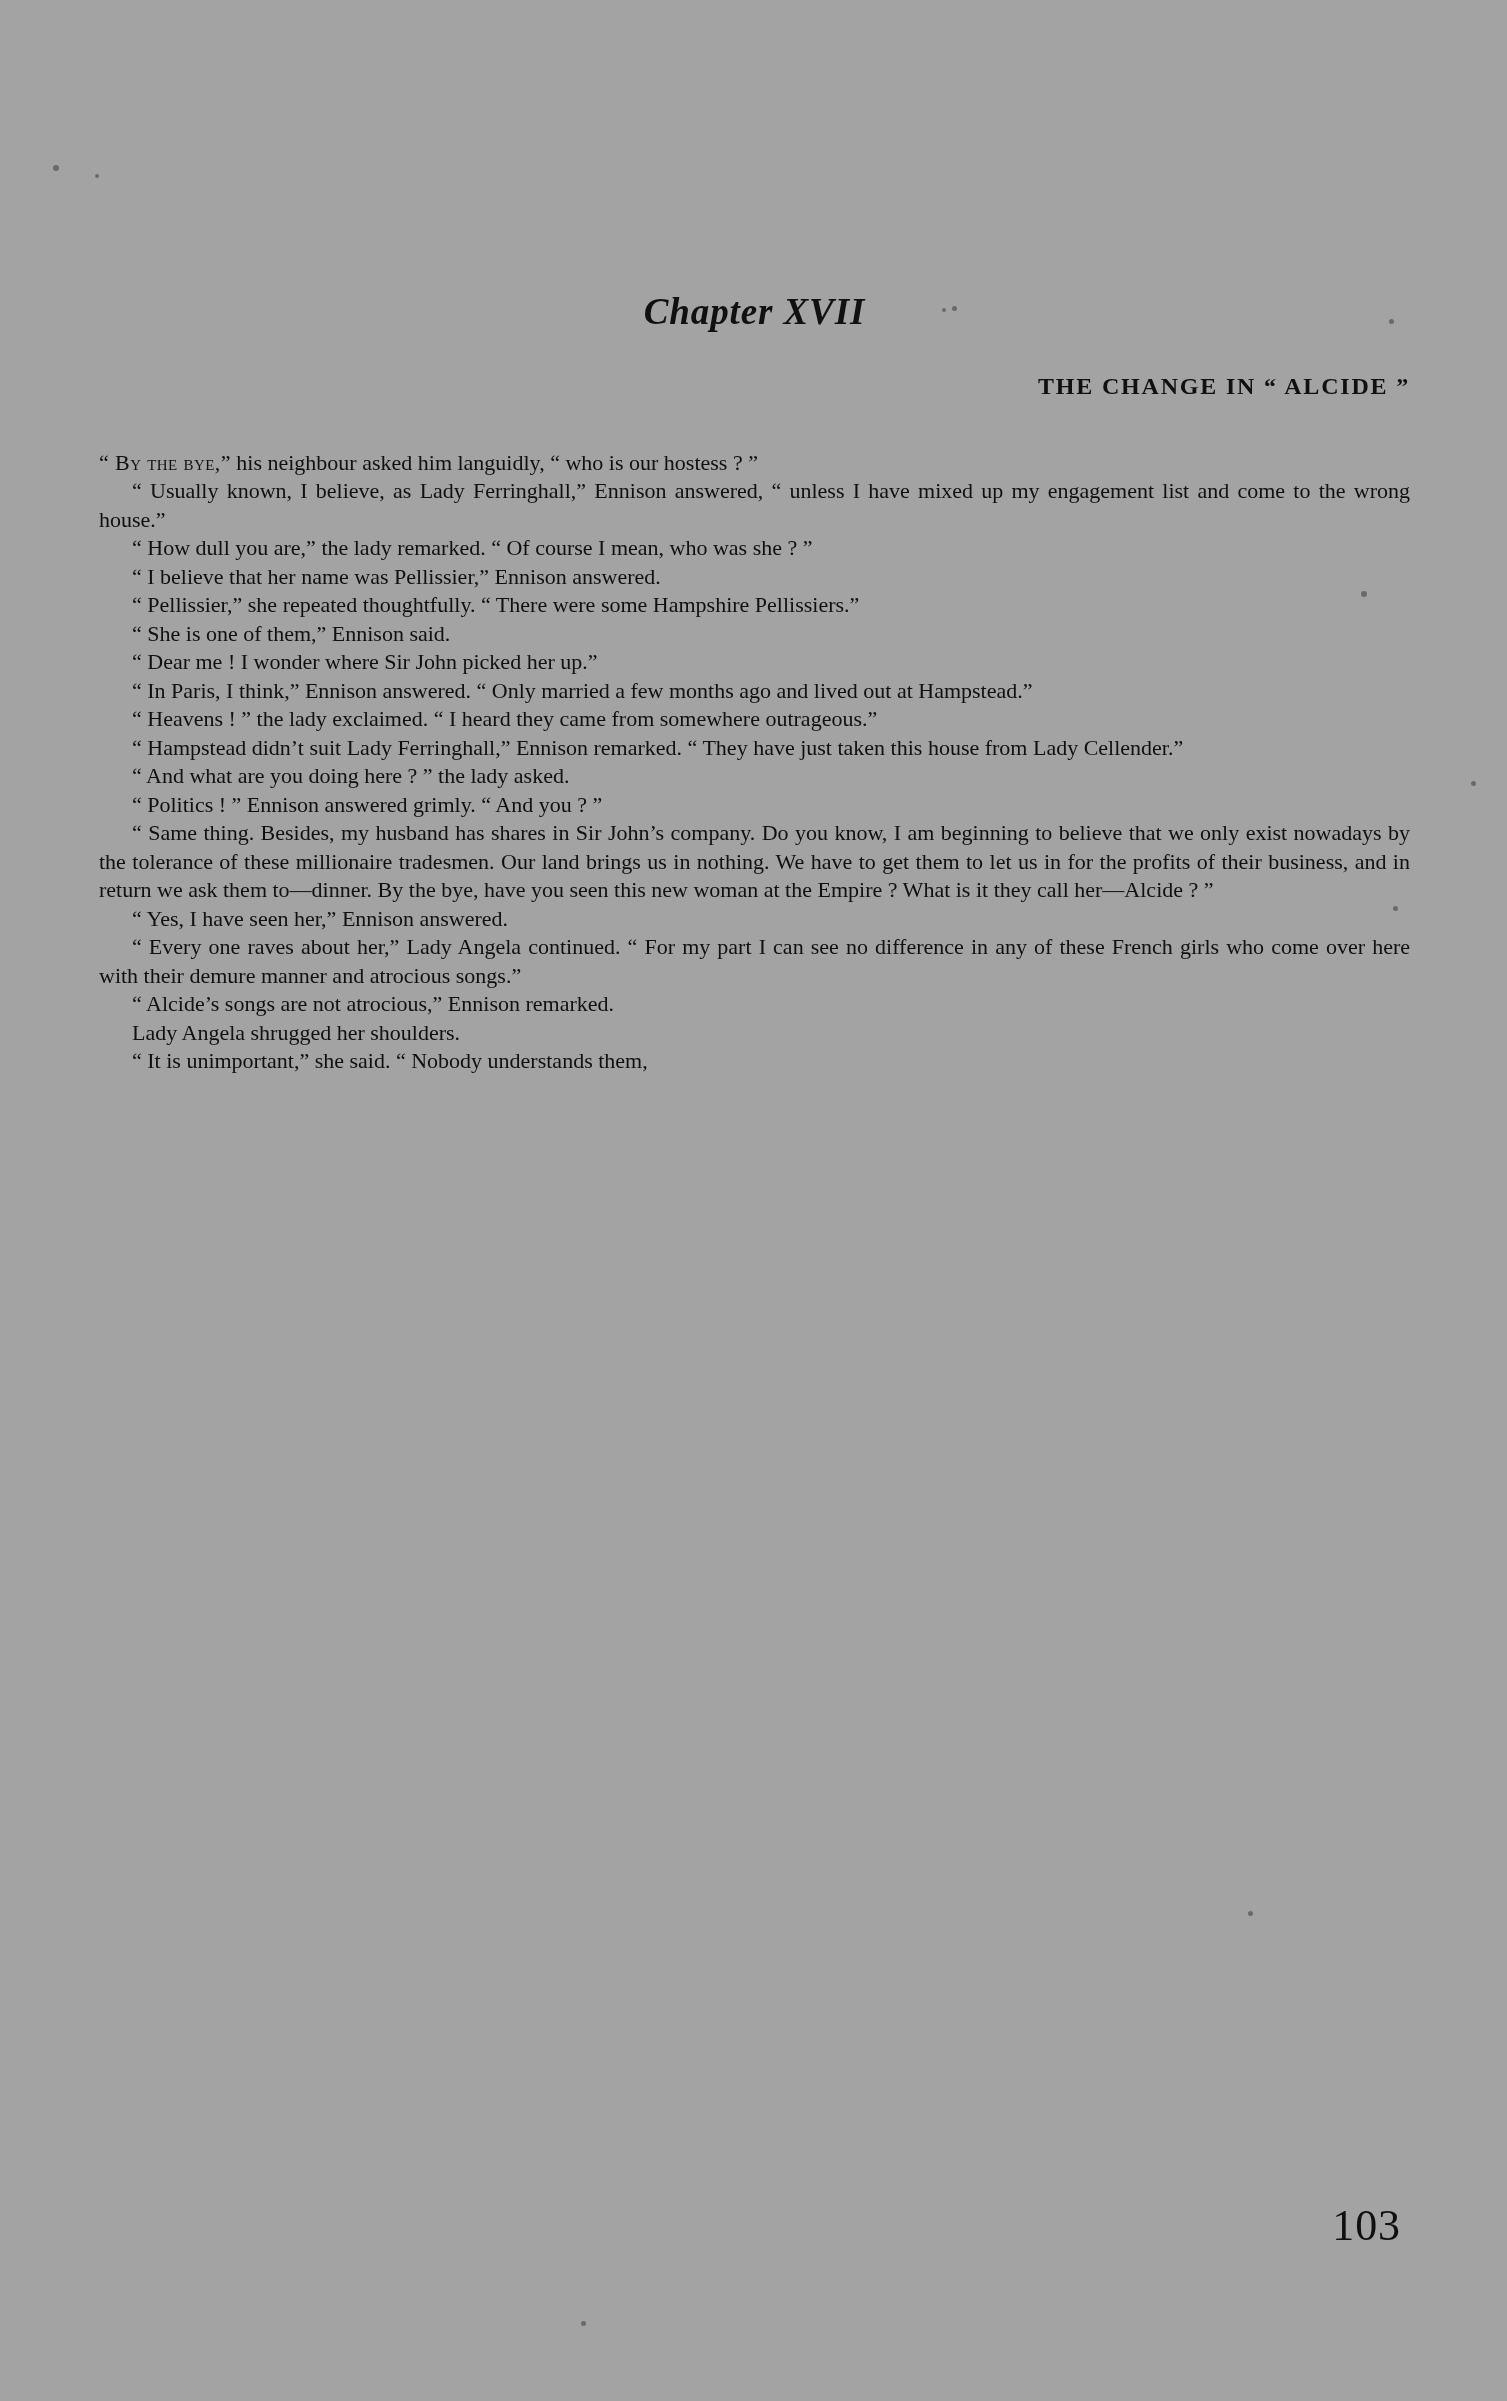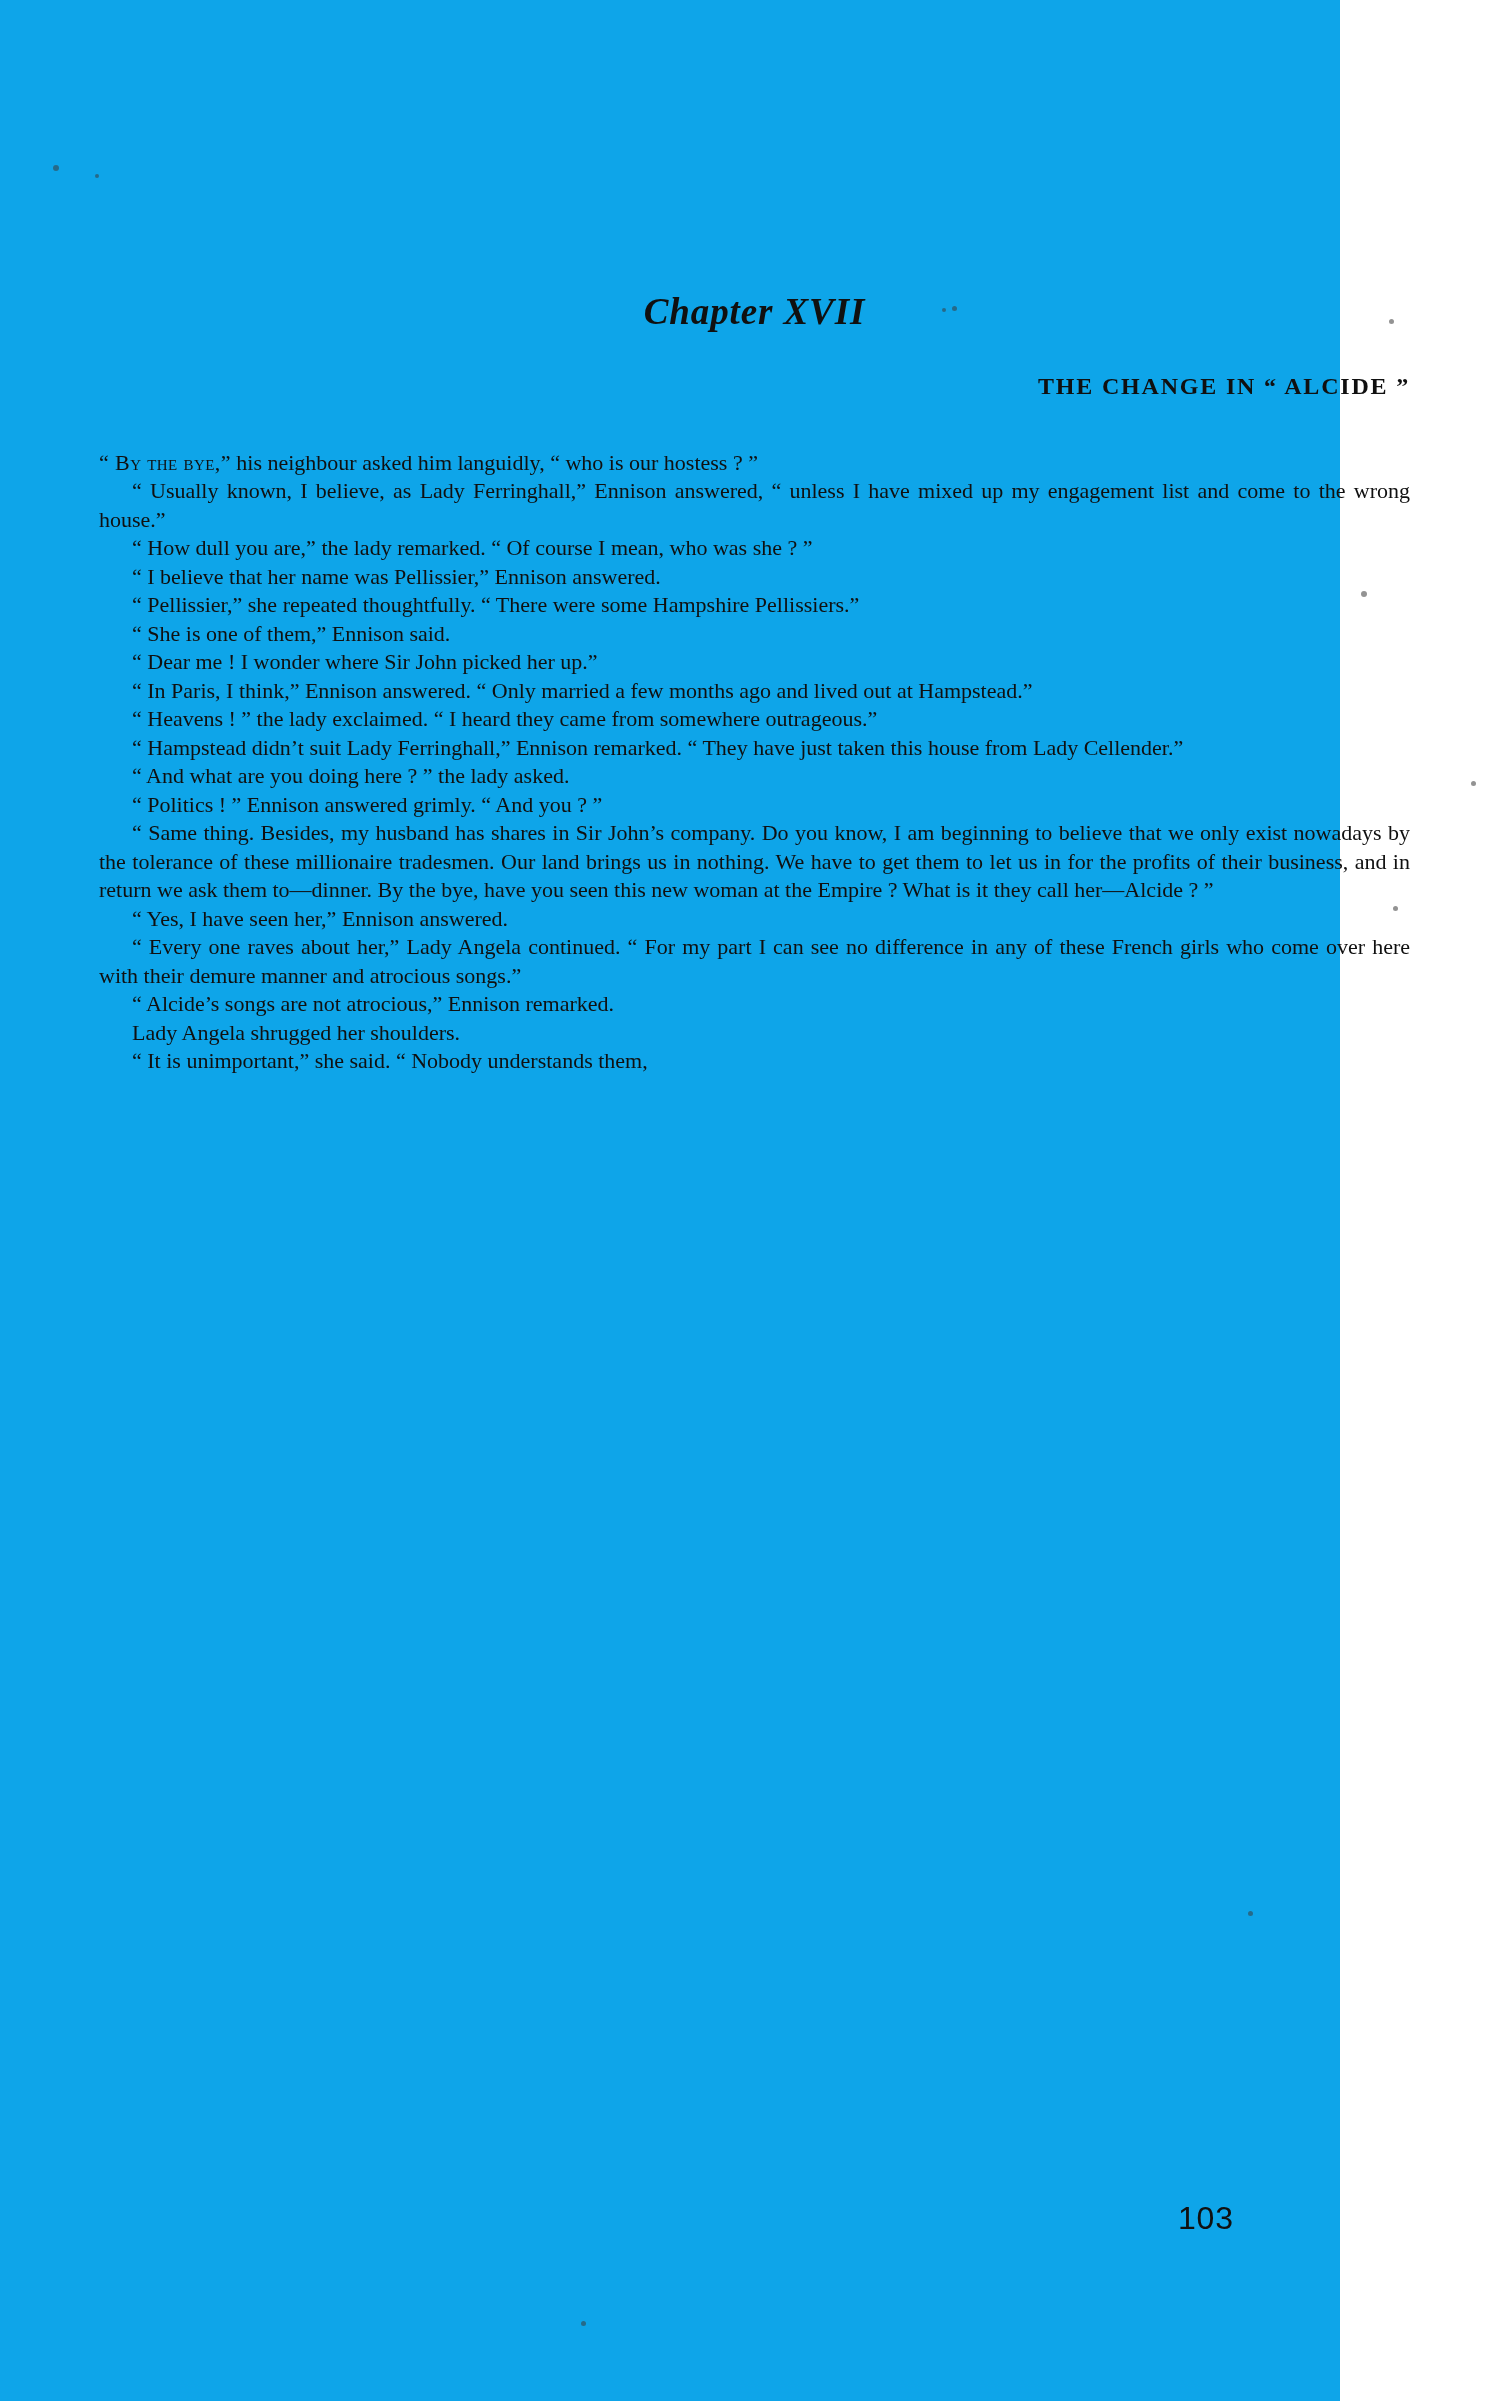--- a/index.html
+++ b/index.html
@@ -13,23 +13,23 @@
     position: relative;
     font-family: "Liberation Serif", serif;
     color: #101010;
     overflow: hidden;
   }
 
   .page {
     position: absolute;
     left: 0;
     top: 0;
-    width: 1340px;
+    width: 1507px;
     height: 2401px;
-    background: #0ea5e9;
+    background: #a3a3a3;
   }
 
   
   .speck {
     position: absolute;
     background: #3a3a3a;
     border-radius: 50%;
     opacity: 0.55;
   }
 
@@ -74,23 +74,23 @@
 
   p.para.first .smallcaps {
     font-variant: small-caps;
     letter-spacing: 0.4px;
   }
 
   .folio {
     position: absolute;
     right: 106px;
     top: 2200px;
-    font-size: 32px;
+    font-size: 44px;
     letter-spacing: 0.9px;
-    font-family: Liberation Sans, sans-serif;
+    font-family: Liberation Serif, serif;
   }
 </style>
 </head>
 <body>
 
 <div class="page">
 
   <div class="speck" style="left:53px; top:165px; width:6.2px; height:6.2px;"></div>
   <div class="speck" style="left:952px; top:306px; width:5.3px; height:5.3px;"></div>
   <div class="speck" style="left:1389px; top:319px; width:5.3px; height:5.3px;"></div>

